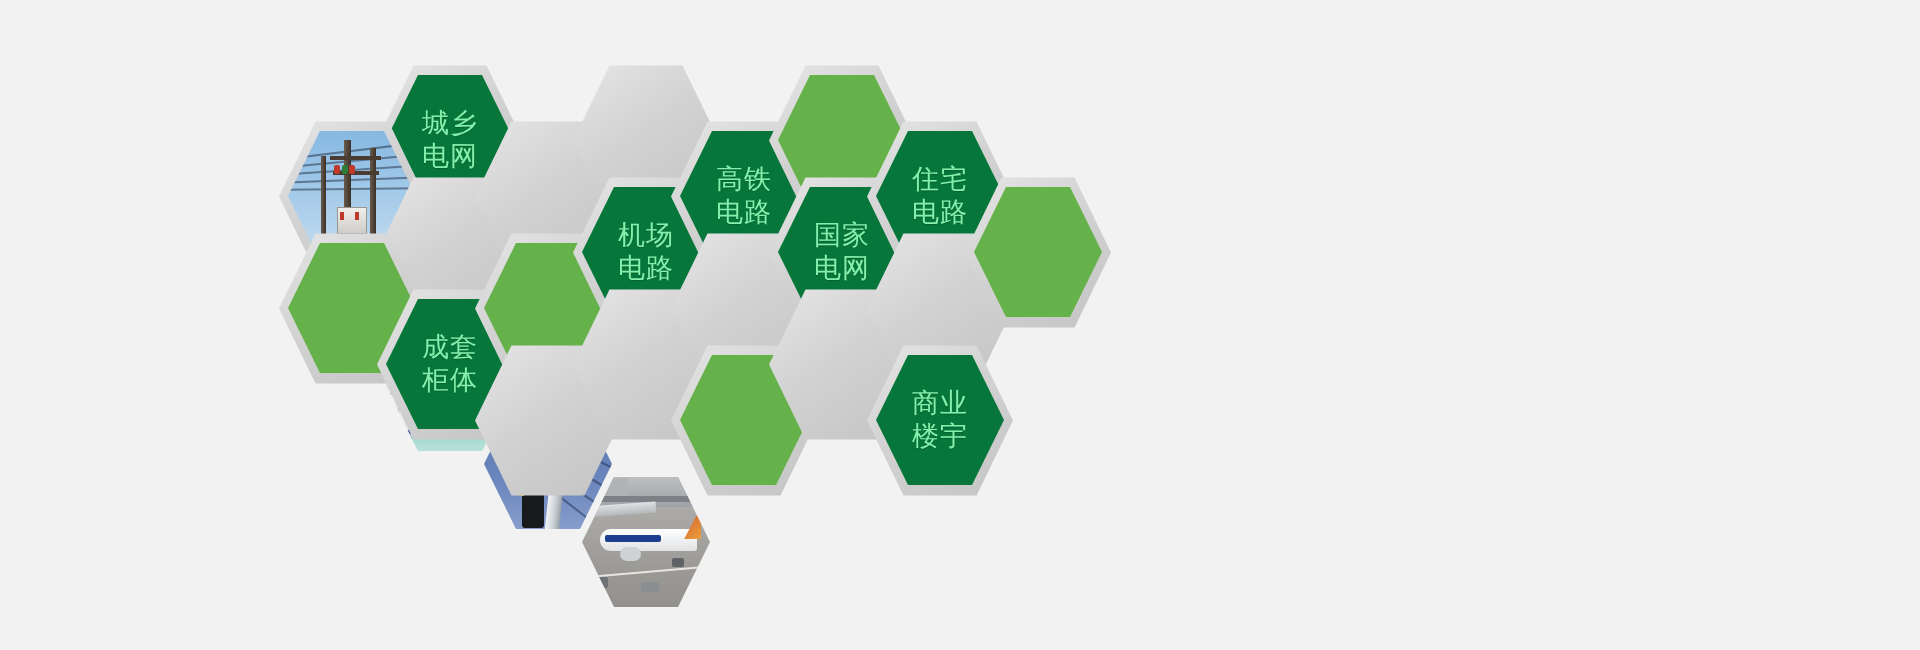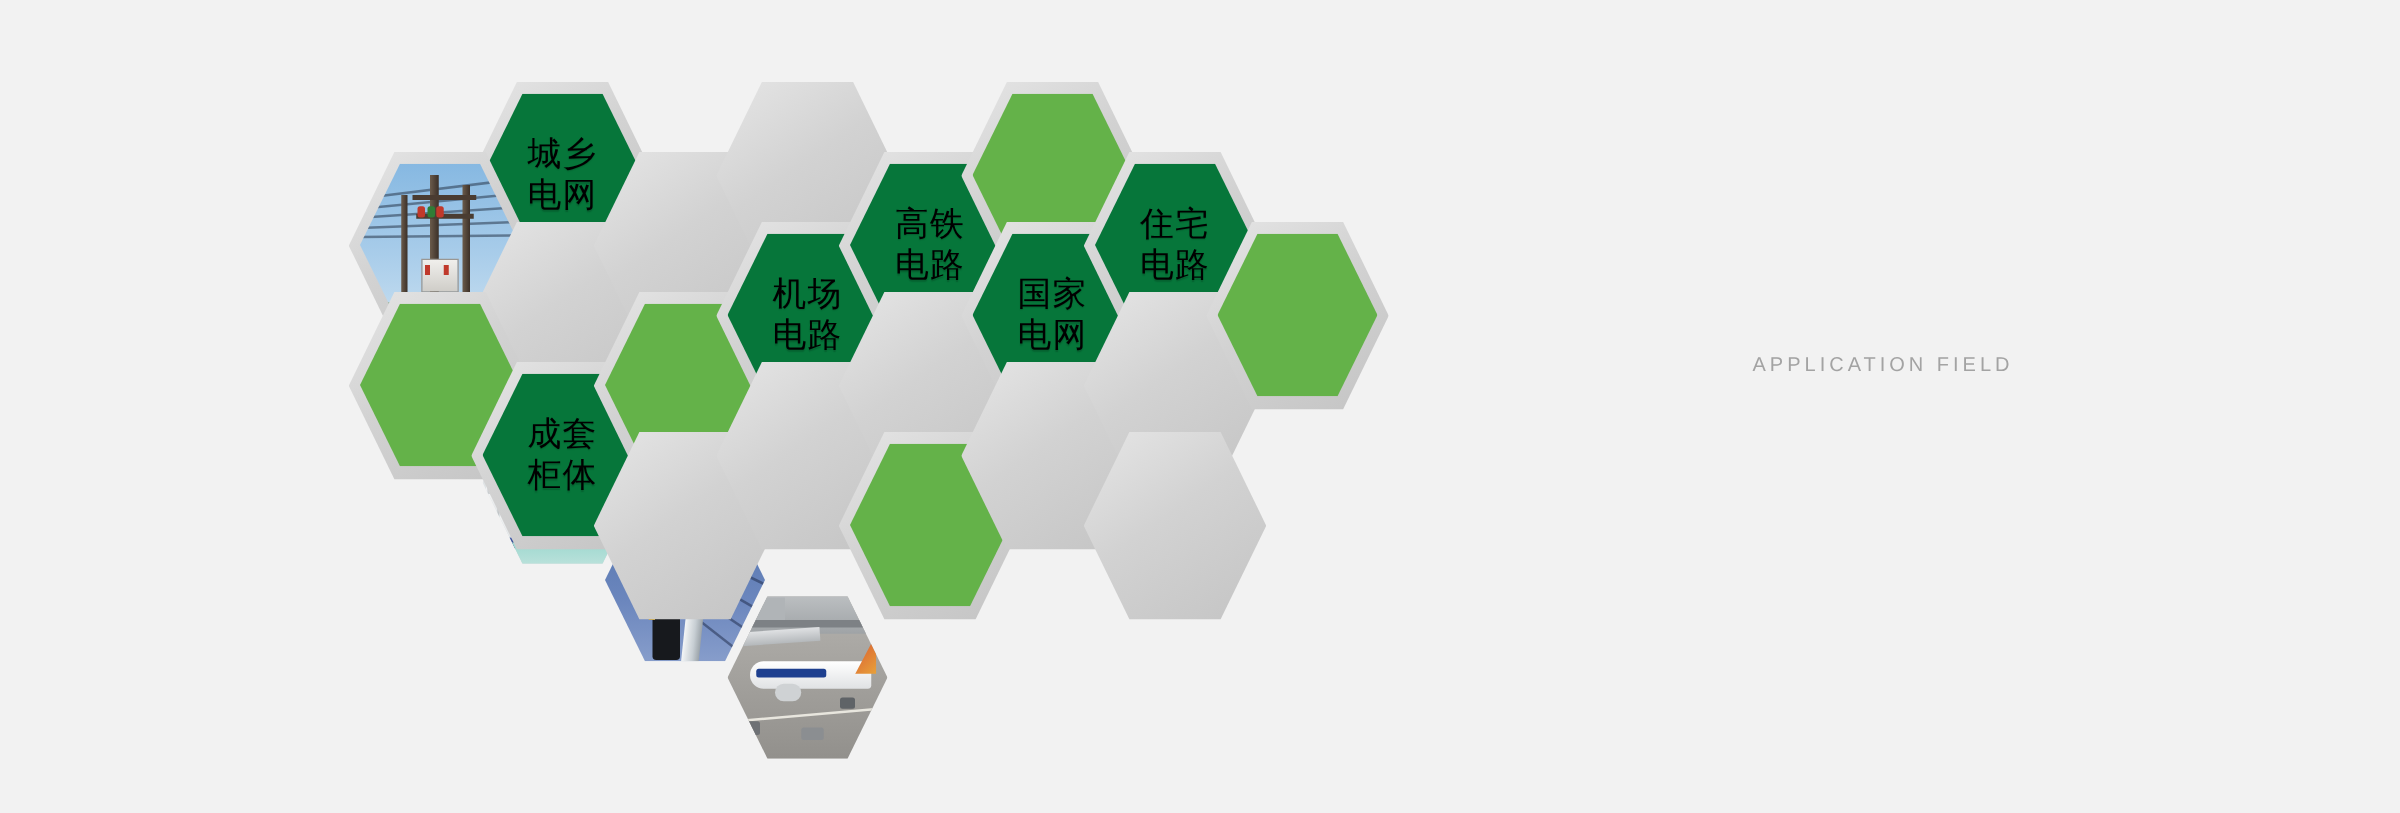--- a/index.html
+++ b/index.html
@@ -56,21 +56,21 @@
   }
 
   .hex-label {
     background: #06763a;
   }
   .hex-filler {
     background: #64b249;
   }
 
   .hex-text {
-    color: #000000;
+    color: #86efac;
     font-size: 27px;
     line-height: 1.22;
     text-align: center;
     letter-spacing: 1px;
     font-family: "Liberation Sans", "DejaVu Sans", sans-serif;
     white-space: pre-line;
     text-shadow: 0 1px 1px rgba(0,0,0,0.18);
     user-select: none;
   }
 
@@ -241,21 +241,24 @@
 电网</div>
       </div>
       <div class="hex-frame" style="left:769px;top:288px;"></div>
       <div class="hex-frame" style="left:867px;top:120px;"></div>
       <div class="hex hex-label" style="left:876px;top:129px;">
         <div class="hex-text">住宅
 电路</div>
       </div>
       <div class="hex-frame" style="left:867px;top:232px;"></div>
       <div class="hex-frame" style="left:867px;top:344px;"></div>
+      <div class="hex hex-label" style="left:876px;top:353px;">
+        <div class="hex-text">商业
+楼宇</div>
+      </div>
       <div class="hex-frame" style="left:965px;top:176px;"></div>
       <div class="hex hex-filler" style="left:974px;top:185px;"></div>
     </div>
 
   <div id="title-block">
-    <div id="title-en">APPLICATION FIELD</div>
   </div>
 
 </div>
 
 </body></html>

